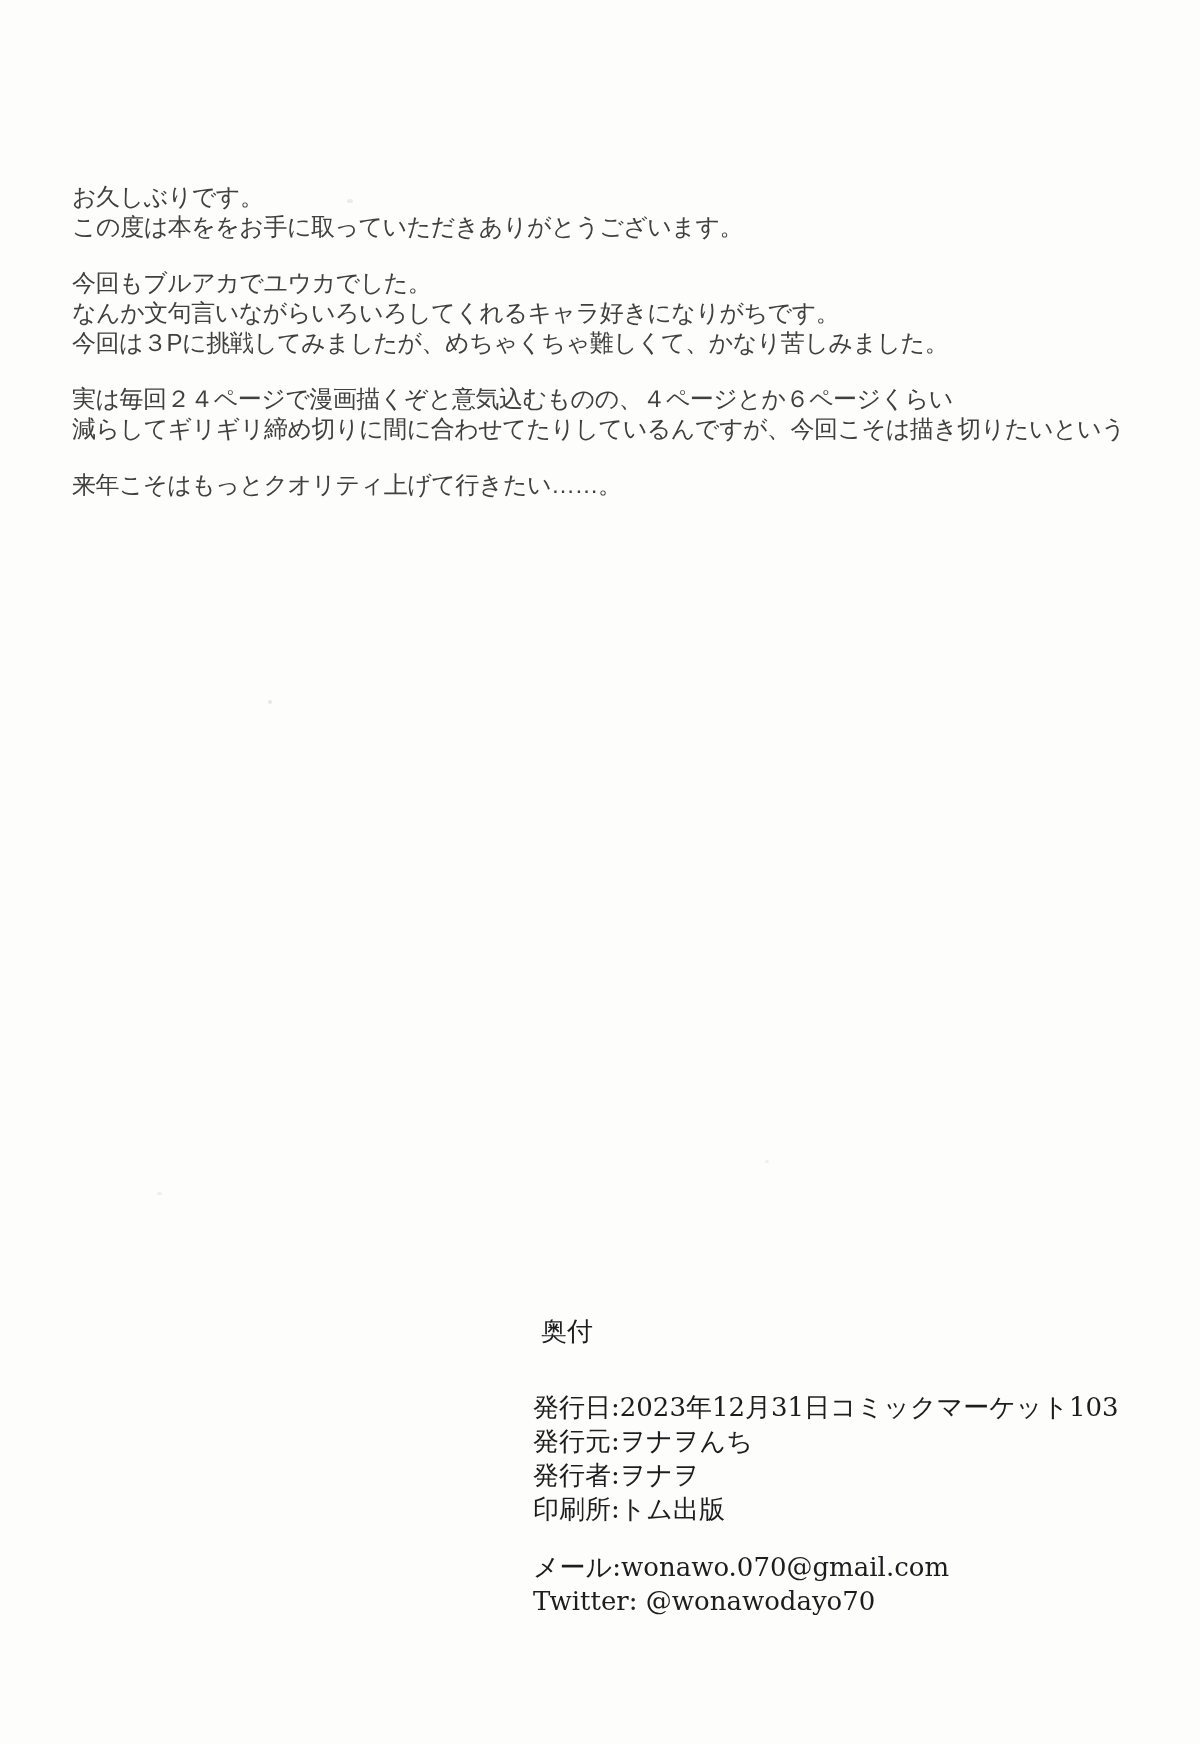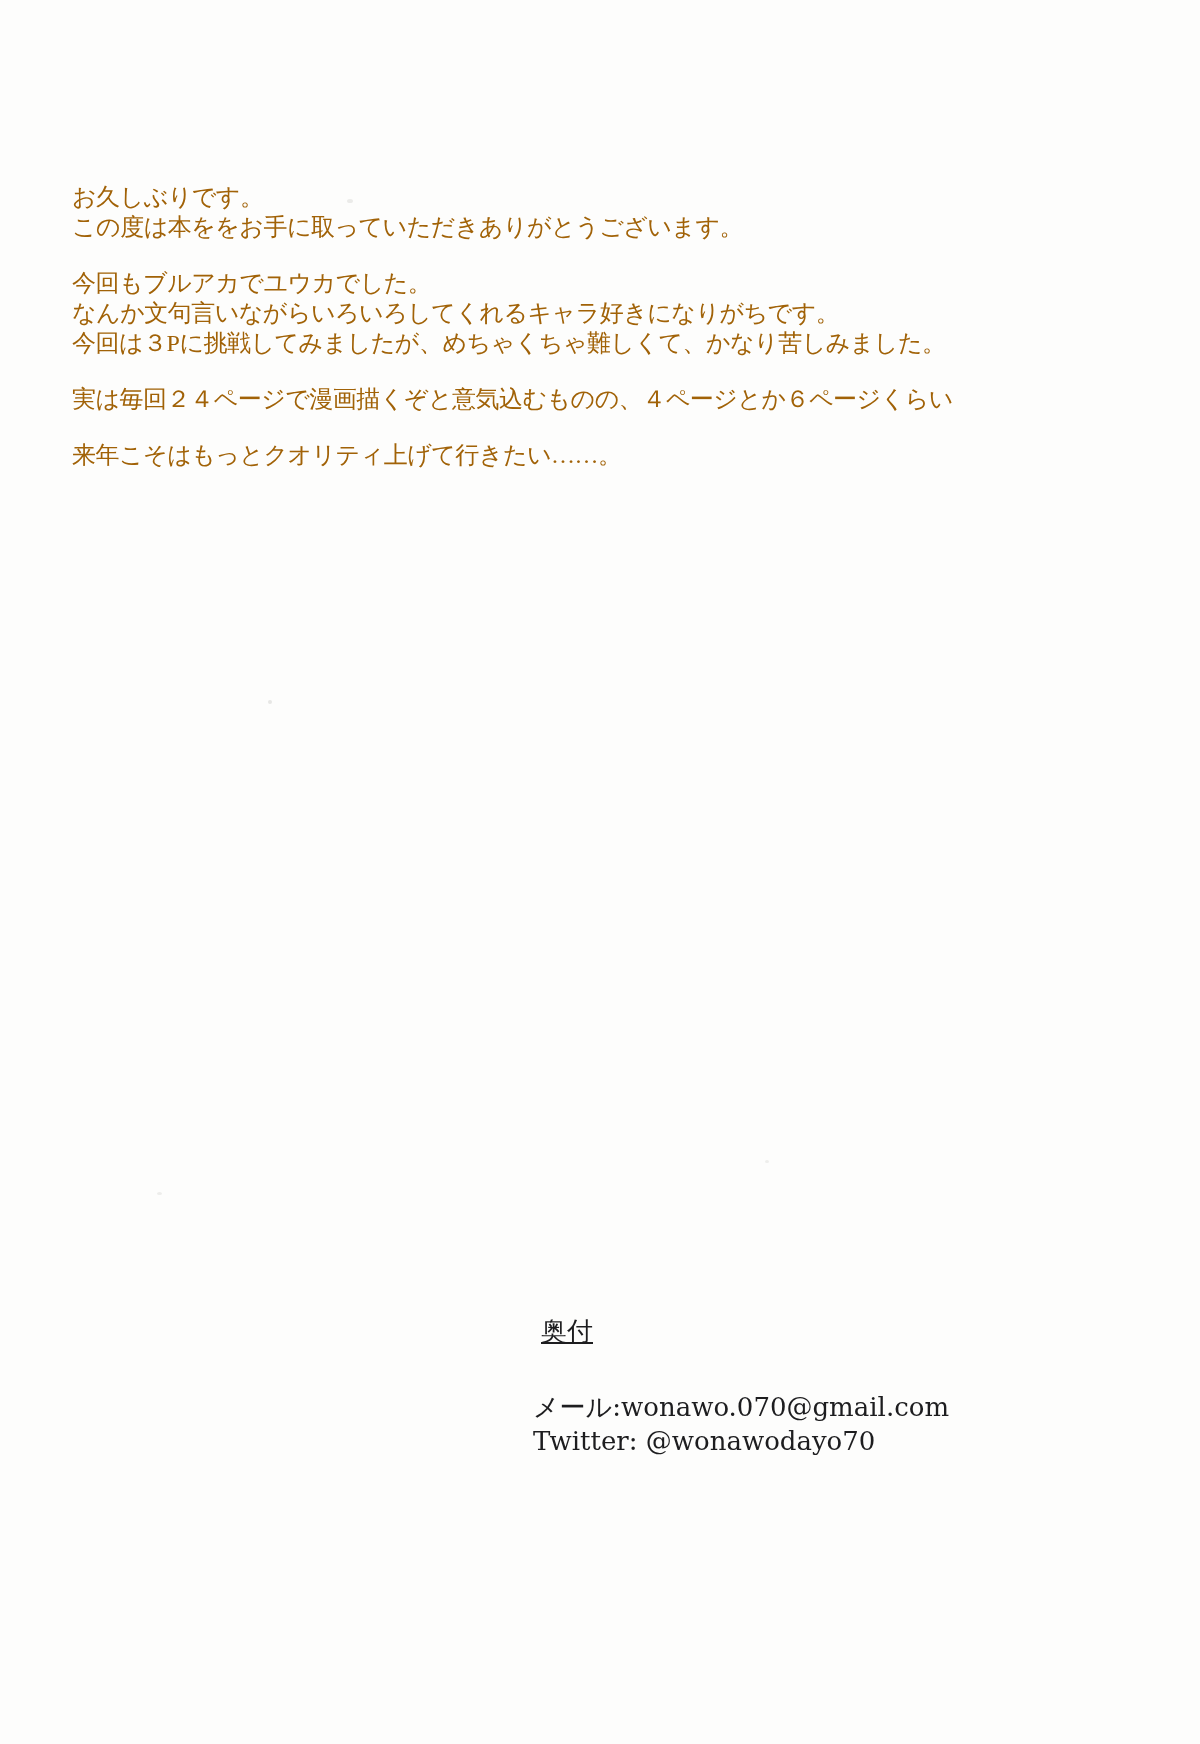--- a/index.html
+++ b/index.html
@@ -17,46 +17,45 @@
     position: absolute;
     inset: 0;
     background: #fdfdfc;
   }
   
   .afterword {
     position: absolute;
     left: 72px;
     top: 182px;
     width: 1080px;
-    font-family: Liberation Serif, serif;
+    font-family: Liberation Sans, sans-serif;
     font-size: 24px;
     line-height: 30px;
     letter-spacing: -0.5px;
-    color: #a16207;
+    color: #404040;
   }
   .para {
     margin: 0 0 26px 0;
   }
   .line {
     display: block;
     white-space: pre;
   }
   
   .colophon {
     position: absolute;
     left: 533px;
     top: 1318px;
     font-family: "DejaVu Serif", "Liberation Serif", serif;
     font-size: 26px;
     color: #1d1d1f;
   }
   .colophon-heading {
     margin: 0 0 46px 8px;
     line-height: 26px;
-    text-decoration: underline;
   }
   .colophon-entries .line,
   .colophon-contacts .line {
     line-height: 34px;
   }
   .colophon-contacts {
     margin-top: 24px;
   }
   
   .speck {
@@ -80,28 +79,35 @@
       <span class="line">お久しぶりです。</span>
       <span class="line">この度は本ををお手に取っていただきありがとうございます。</span>
     </p>
     <p class="para">
       <span class="line">今回もブルアカでユウカでした。</span>
       <span class="line">なんか文句言いながらいろいろしてくれるキャラ好きになりがちです。</span>
       <span class="line">今回は３Pに挑戦してみましたが、めちゃくちゃ難しくて、かなり苦しみました。</span>
     </p>
     <p class="para">
       <span class="line">実は毎回２４ページで漫画描くぞと意気込むものの、４ページとか６ページくらい</span>
+      <span class="line">減らしてギリギリ締め切りに間に合わせてたりしているんですが、今回こそは描き切りたいという</span>
     </p>
     <p class="para">
       <span class="line">来年こそはもっとクオリティ上げて行きたい……。</span>
     </p>
   </section>
 
   <section class="colophon">
     <div class="colophon-heading">奥付</div>
+    <div class="colophon-entries">
+      <span class="line">発行日:2023年12月31日コミックマーケット103</span>
+      <span class="line">発行元:ヲナヲんち</span>
+      <span class="line">発行者:ヲナヲ</span>
+      <span class="line">印刷所:トム出版</span>
+    </div>
     <div class="colophon-contacts">
       <span class="line">メール:wonawo.070@gmail.com</span>
       <span class="line">Twitter: @wonawodayo70</span>
     </div>
   </section>
 
   <div class="speck s1"></div>
   <div class="speck s2"></div>
   <div class="speck s3"></div>
   <div class="speck s4"></div>

